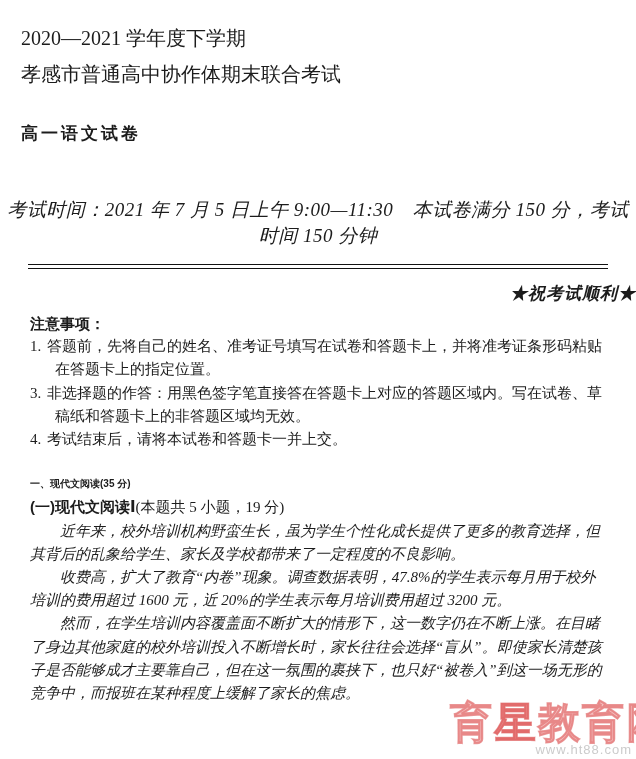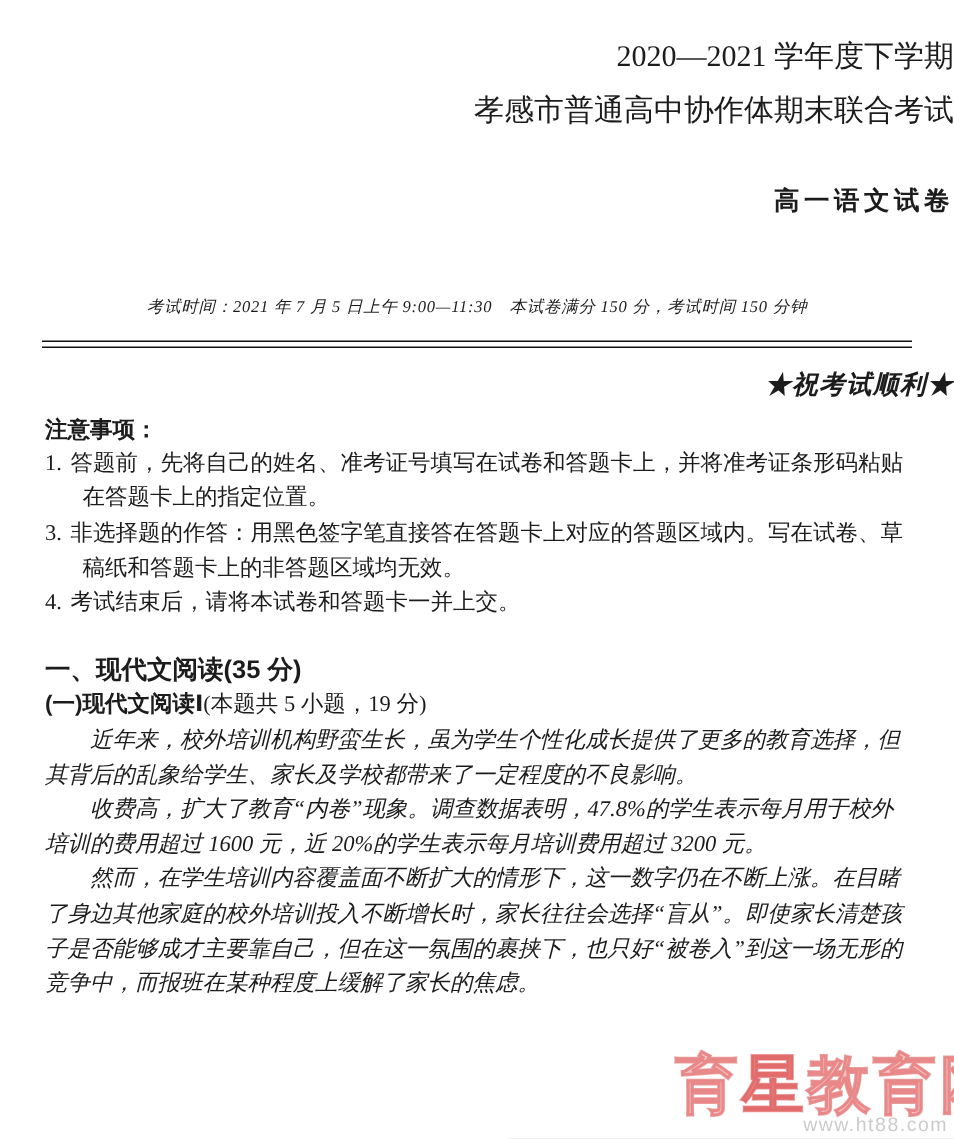--- a/index.html
+++ b/index.html
@@ -6,28 +6,28 @@
   .page {
     position:relative;
     width:636px; height:759px;
     margin:0 auto;
     background:#ffffff;
     overflow:hidden;
     font-family:"Liberation Serif", "DejaVu Serif", serif;
     color:#1c1c1c;
   }
   
-  .titles { text-align:right; padding-top:20px; }
+  .titles { text-align:left; padding-top:20px;padding-left:21px; }
   .title-line { font-size:20px; line-height:36px; font-weight:500; }
   .exam-title { font-size:17px; font-weight:bold; margin-top:30px; letter-spacing:3px; }
 
   
   .info-line {
     text-align:center; margin-top:52px;
-    font-size:11px; font-style:italic; letter-spacing:0.5px;
+    font-size:19px; font-style:italic; letter-spacing:0.5px;
   }
 
   
   .double-rule {
     margin:15px 28px 0 28px; height:3px;
     border-top:1.6px solid #111; border-bottom:1.6px solid #111;
   }
 
   
   .wish { text-align:right; margin-top:13px; font-size:17px; font-style:italic; font-weight:600; letter-spacing:1px; }
@@ -36,21 +36,21 @@
   .notices { margin:7px 30px 16px 30px; font-size:15px; line-height:23.2px; }
   .notices-heading { font-weight:bold; font-family:"Liberation Sans", "DejaVu Sans", sans-serif; font-size:15px; }
   .notice-item { padding-left:25px; text-indent:-25px; }
   .notice-num { display:inline-block; width:17px; text-indent:0; }
 
   
   .section { margin:21px 30px 0 30px; font-size:15px; line-height:23.2px; }
   .section-heading, .material-label, .sub-bold {
     font-weight:bold; font-family:"Liberation Sans", "DejaVu Sans", sans-serif;
   }
-  .section-heading { font-size:17px; }
+  .section-heading { font-size:10px; }
   .sub-line .sub-rest { font-weight:normal; font-family:"Liberation Serif", "DejaVu Serif", serif;margin-top:44px; }
   .material-label { text-indent:2em; }
   .para { text-indent:2em; font-style:italic; margin:0; }
 
   
   .watermark {
     position:absolute; right:-34px; bottom:8px;
     font-size:42px; font-weight:bold; letter-spacing:2px; white-space:nowrap;
     color:rgba(233,115,115,0.45);
     -webkit-text-stroke:1px rgba(220,90,90,0.55);

